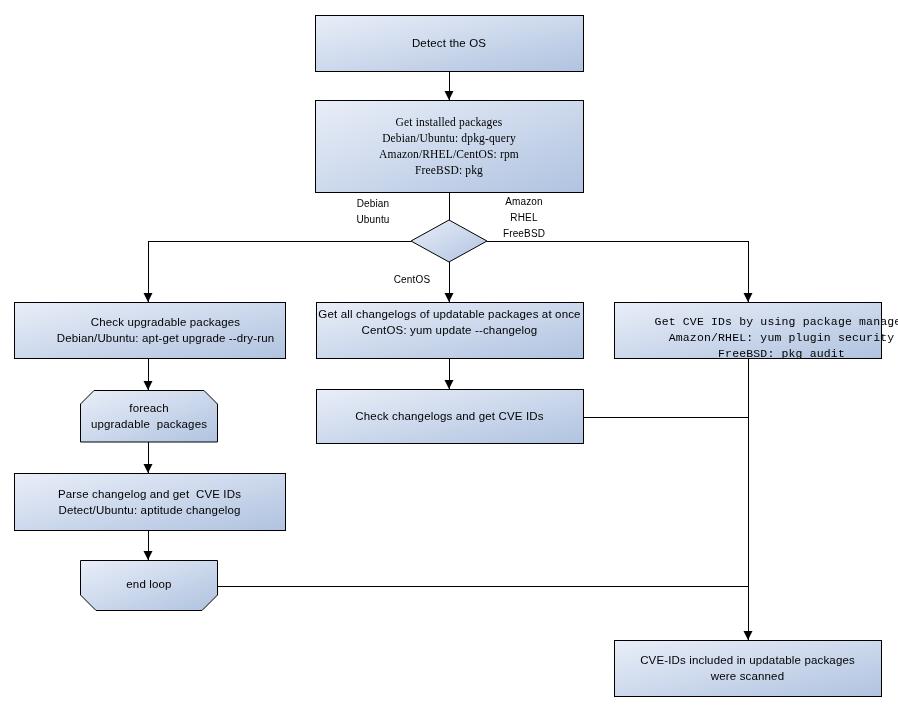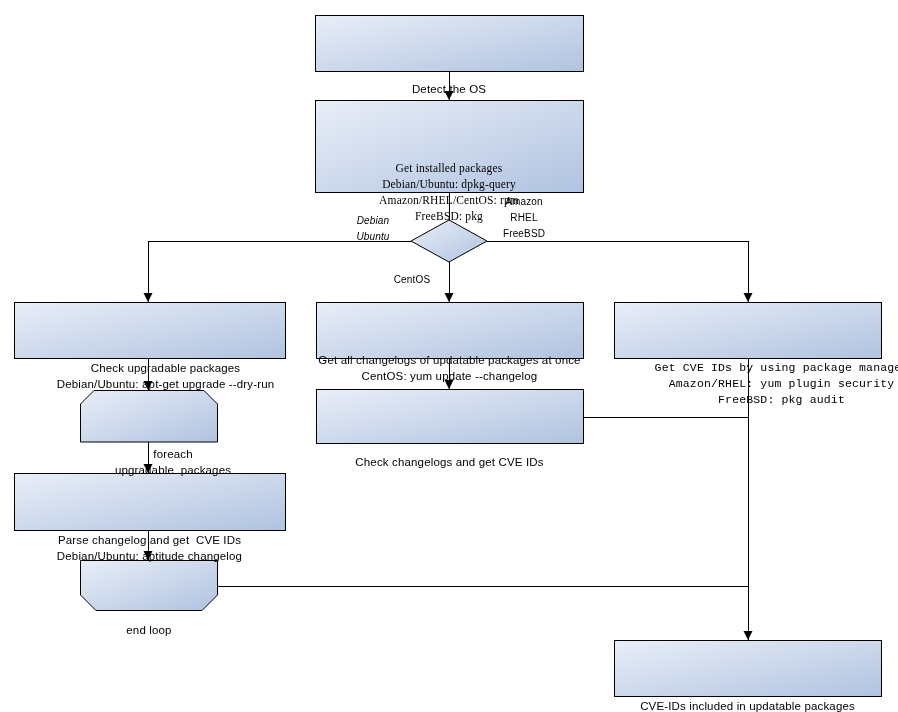--- a/index.html
+++ b/index.html
@@ -18,21 +18,20 @@
     display: flex;
     align-items: center;
     justify-content: center;
     text-align: center;
     white-space: pre;
     font-size: 11.5px;
     line-height: 16px;
     letter-spacing: 0.15px;
     color: #000000;
     pointer-events: none;
-    margin-top: 46px;
   }
   .edge-label {
     position: absolute;
     white-space: pre;
     font-size: 10px;
     line-height: 16px;
     letter-spacing: 0.15px;
     color: #000000;
     text-align: center;
   }
@@ -95,41 +94,41 @@
   <div class="node-label" style="left:315px; top:15px; width:268px; height:56px;">Detect the OS</div>
 
   <div class="node-label" style="left:315px; top:100px; width:268px; height:92px;font-family:Liberation Serif, serif;">Get installed packages
 Debian/Ubuntu: dpkg-query
 Amazon/RHEL/CentOS: rpm
 FreeBSD: pkg</div>
 
   <div class="node-label" style="left:14px; top:302px; width:271px; height:56px;padding-left:16px;">Check upgradable packages
 Debian/Ubuntu: apt-get upgrade --dry-run</div>
 
-  <div class="node-label" style="left:80px; top:390px; width:138px; height:52px;padding-left:24px;">foreach
+  <div class="node-label" style="left:80px; top:390px; width:138px; height:52px;">foreach
 upgradable  packages</div>
 
   <div class="node-label" style="left:14px; top:473px; width:271px; height:57px;">Parse changelog and get  CVE IDs
-Debian/Ubuntu: aptitude changelog</div>
+Detect/Ubuntu: aptitude changelog</div>
 
   <div class="node-label" style="left:80px; top:558px; width:138px; height:51px;">end loop</div>
 
   <div class="node-label" style="left:316px; top:302px; width:267px; height:40px;">Get all changelogs of updatable packages at once
 CentOS: yum update --changelog</div>
 
   <div class="node-label" style="left:316px; top:389px; width:267px; height:54px;">Check changelogs and get CVE IDs</div>
 
   <div class="node-label" style="left:648px; top:302px; width:267px; height:72px;font-family:Liberation Mono, monospace;">Get CVE IDs by using package manager
 Amazon/RHEL: yum plugin security
 FreeBSD: pkg audit</div>
 
   <div class="node-label" style="left:614px; top:640px; width:267px; height:56px;">CVE-IDs included in updatable packages
 were scanned</div>
 
-  <div class="edge-label" style="left:333px; top:213px; width:80px;font-style:italic;">Debian
+  <div class="edge-label" style="left:333px; top:196px; width:80px;">Debian
 Ubuntu</div>
 
   <div class="edge-label" style="left:484px; top:194px; width:80px;">Amazon
 RHEL
 FreeBSD</div>
 
   <div class="edge-label" style="left:380px; top:272px; width:64px;">CentOS</div>
 
 </div>
 

